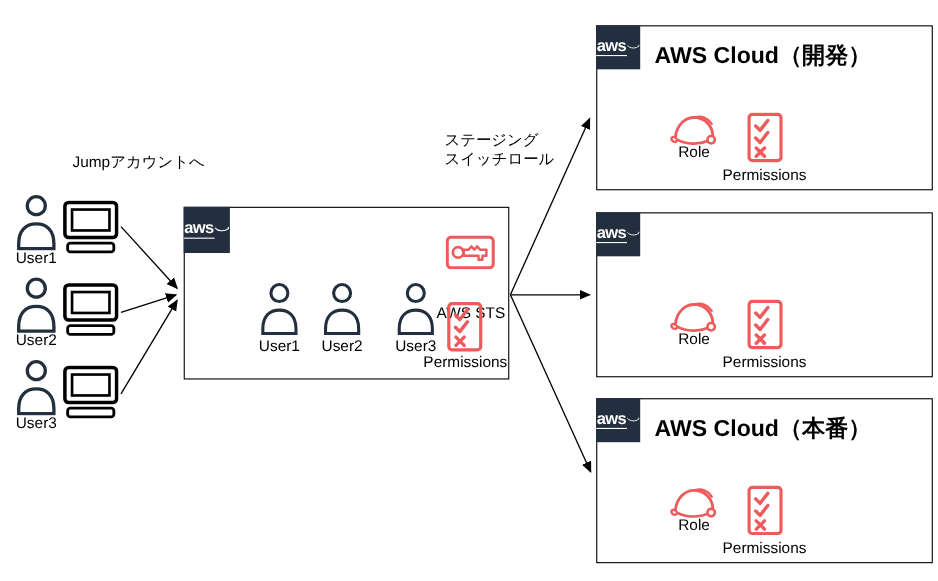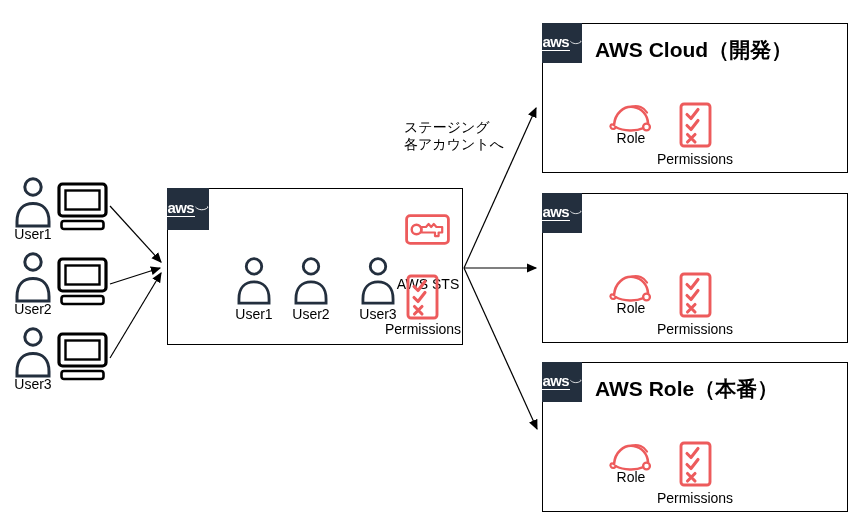--- a/index.html
+++ b/index.html
@@ -54,25 +54,26 @@
     </defs>
     <line x1="110" y1="206" x2="161" y2="262" marker-end="url(#ah)"></line>
     <line x1="110" y1="284" x2="160" y2="268" marker-end="url(#ah)"></line>
     <line x1="110" y1="358" x2="161" y2="273" marker-end="url(#ah)"></line>
     <line x1="464" y1="268" x2="536" y2="108" marker-end="url(#ah)"></line>
     <line x1="464" y1="268" x2="536" y2="268" marker-end="url(#ah)"></line>
     <line x1="464" y1="268" x2="537" y2="429" marker-end="url(#ah)"></line>
   </svg>
 
   <div class="abs lbl center" style="left:58px; top:140px; width:136px;">
+    <div>Jumpアカウントへ</div>
   </div>
 
   <div class="abs lbl" style="left:404px; top:119px; line-height:17px;">
     <div>ステージング</div>
-    <div>各アカウントへ</div>
+    <div>スイッチロール</div>
   </div>
 
   <svg class="abs navy-stroke" style="left:14px; top:177px;" width="38" height="51" viewBox="0 0 38 51">
     <circle cx="19" cy="10" r="8.2" stroke-width="3"></circle>
     <path d="M3,49 L3,44.5 C3,32.5 9.5,26.5 19,26.5 C28.5,26.5 35,32.5 35,44.5 L35,49 Z" stroke-width="3"></path>
   </svg>
   <svg class="abs black-stroke" style="left:57px; top:182px;" width="51" height="49" viewBox="0 0 51 49">
     <rect x="2" y="2" width="47" height="32" rx="3.5" stroke-width="3.2"></rect>
     <rect x="8.5" y="8.5" width="34" height="19" stroke-width="2.4"></rect>
     <rect x="4.5" y="39" width="42" height="8" rx="2.5" stroke-width="2.6"></rect>
@@ -200,21 +201,21 @@
   </div>
 
   <div class="box acct-box acct-prd">
     <div class="awslogo md">
       <span class="awstext">aws</span>
       <svg class="smile" width="28" height="10" viewBox="0 0 28 10">
         <path d="M1.5,1.5 C7,8 20,8.5 26,2.5"></path>
           <path d="M26,2.5 c0.7,-0.6 0.8,-1.7 0.2,-2.4"></path>
       </svg>
     </div>
-    <span class="box-title">AWS Role（本番）</span>
+    <span class="box-title">AWS Cloud（本番）</span>
     <svg class="abs red-stroke" style="left:64px; top:76px;" width="46" height="34" viewBox="0 0 46 34">
       <path d="M7,25 C8,13 17,5.5 26.5,7 C35.5,8.5 40.5,15.5 41,23" stroke-width="2.6" stroke-linecap="round"></path>
       <path d="M25,6.5 C31,5 37,7.5 40,12.5" stroke-width="2.2" stroke-linecap="round"></path>
       <path d="M7,25 C4,23.5 2.5,25.5 4,27.8 C5.5,29.8 9,29 8.5,26.8" stroke-width="2.2" stroke-linecap="round"></path>
       <path d="M8.5,27 C17,31.5 29,31.5 36.2,28.2" stroke-width="2.4" stroke-linecap="round"></path>
       <circle cx="39.5" cy="27" r="3.4" stroke-width="2.3"></circle>
     </svg>
     <div class="abs lbl center" style="left:58px; top:107px; width:60px;">Role</div>
     <svg class="abs red-stroke" style="left:136px; top:78px;" width="33" height="46" viewBox="0 0 33 46">
       <rect x="2" y="2" width="29" height="42" rx="3" stroke-width="2.9"></rect>

